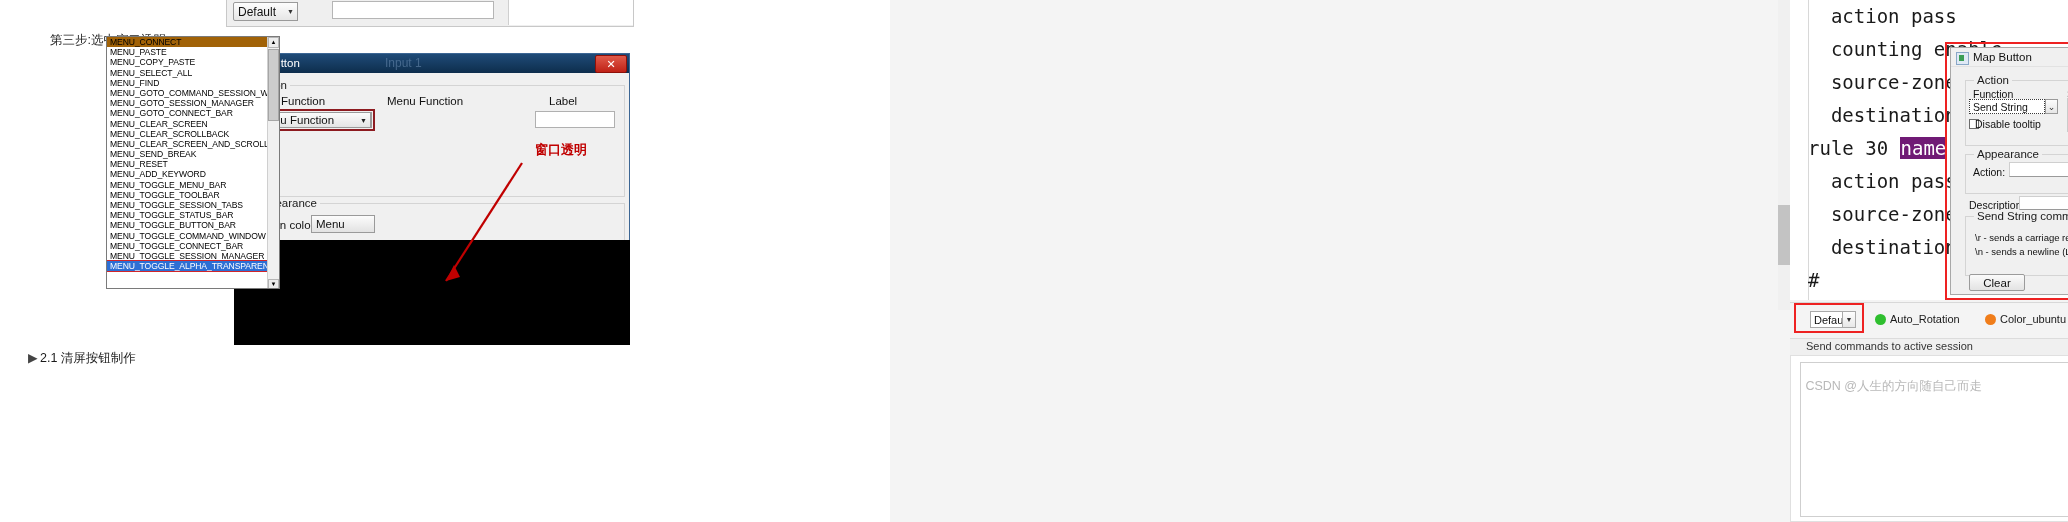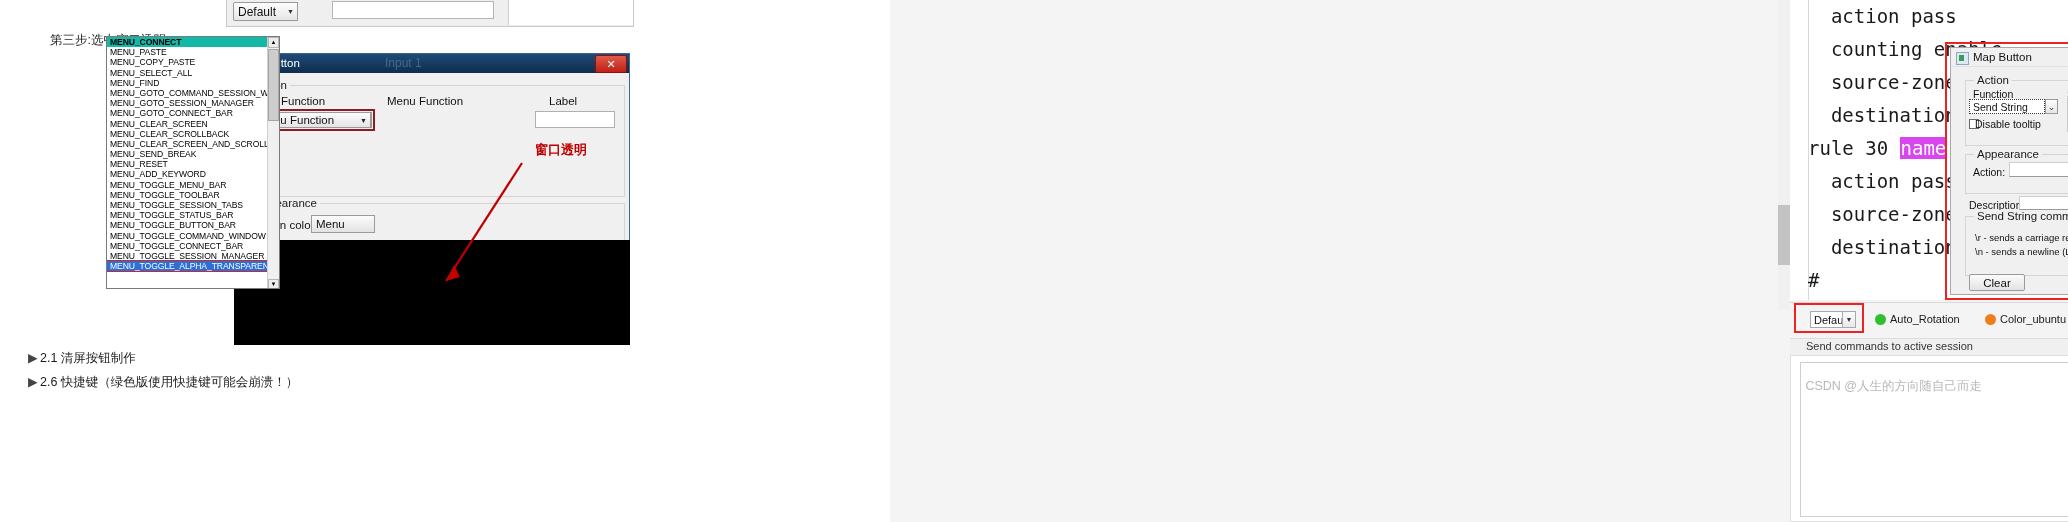--- a/index.html
+++ b/index.html
@@ -42,21 +42,21 @@
               border:1px solid #9a9a9a;box-sizing:border-box;display:flex;align-items:center;
               font-size:11.5px;color:#111;padding-left:3px;}
   #func-combo-arrow{left:122px;top:39px;width:14px;height:16px;display:flex;align-items:center;justify-content:center;
               background:linear-gradient(#fcfcfc,#e4e4e4);border:1px solid #9a9a9a;border-left:none;box-sizing:border-box;}
 
   
   #dd{left:106px;top:36px;width:174px;height:253px;background:#ffffff;border:1px solid #7a7a7a;
       box-sizing:border-box;overflow:hidden;z-index:40;}
   #dd-inner{position:relative;width:174px;}
   .dd-item{height:10.2px;line-height:10.2px;font-size:8.6px;color:#000;padding-left:3px;white-space:nowrap;letter-spacing:-.1px;}
-  .dd-item.sel-top{background:#14b8a6;color:#000;font-weight:bold;}
+  .dd-item.sel-top{background:#a16207;color:#000;}
   .dd-item.sel-bottom{background:#2d6fd4;color:#ffffff;outline:1px solid #d0252a;}
   #dd-scroll{position:absolute;right:0;top:0;width:11px;height:253px;background:#f0f0f0;border-left:1px solid #cfcfcf;}
   #dd-thumb{position:absolute;right:0;top:12px;width:11px;height:72px;background:#cdcdcd;border:1px solid #a6a6a6;box-sizing:border-box;}
   #dd-up{position:absolute;right:0;top:0;width:11px;height:11px;background:#ededed;border:1px solid #b5b5b5;box-sizing:border-box;font-size:6px;text-align:center;line-height:9px;}
   #dd-dn{position:absolute;right:0;bottom:0;width:11px;height:11px;background:#ededed;border:1px solid #b5b5b5;box-sizing:border-box;font-size:6px;text-align:center;line-height:9px;}
 
   #label-field{left:300px;top:38px;width:80px;height:17px;background:#ffffff;border:1px solid #b0b0b0;box-sizing:border-box;}
   #label-note{left:300px;top:68px;font-size:13px;color:#c00000;font-weight:bold;white-space:nowrap;}
 
   #dlg1-appear-group{left:8px;top:130px;width:380px;height:60px;}
@@ -86,21 +86,21 @@
 
   
   #right-pane{left:890px;top:0;width:1178px;height:522px;background:#f4f4f4;}
   #code-win{left:900px;top:0px;width:1168px;height:300px;background:#ffffff;}
   #code-gutter{left:900px;top:0;width:18px;height:300px;background:#fff;border-right:1px solid #d8d8d8;}
   #code-scrollbar{left:888px;top:0;width:12px;height:310px;background:#f0f0f0;}
   #code-scroll-thumb{left:888px;top:205px;width:12px;height:60px;background:#c3c3c3;}
 
   #code-text{left:918px;top:0px;width:700px;}
   .code-line{font-family:"DejaVu Sans Mono",monospace;font-size:19px;color:#1a1a1a;height:33px;line-height:33px;white-space:pre;}
-  .hl-name{background:#d946ef;color:#ffffff;padding:0 1px;}
+  .hl-name{background:#701a75;color:#ffffff;padding:0 1px;}
 
   
   #dlg2-outline{left:1055px;top:42px;width:434px;height:258px;border:2px solid #ee2222;box-sizing:border-box;z-index:30;}
   #dlg2{left:1060px;top:47px;width:394px;height:248px;background:#f0f0f0;border:1px solid #a8a8a8;box-sizing:border-box;z-index:31;}
   #dlg2-title{height:18px;background:#f0f0f0;position:relative;border-bottom:1px solid #e2e2e2;}
   #dlg2-icon{position:absolute;left:5px;top:4px;width:11px;height:11px;background:#dfe9f5;border:1px solid #8aa8c8;}
   #dlg2-icon i{position:absolute;left:2px;top:2px;width:5px;height:6px;background:#3b9e55;display:block;}
   #dlg2-title-text{position:absolute;left:22px;top:3px;font-size:11.5px;color:#111;}
 
   #dlg2-action-group{left:14px;top:32px;width:366px;height:64px;}
@@ -228,23 +228,20 @@
   </div>
 
   <svg class="abs" id="arrow-svg" viewBox="0 0 396 292">
     <path d="M288 110 L212 228" stroke="#c00000" stroke-width="2.2" fill="none"></path>
     <path d="M212 228 L220 212 L226 224 Z" fill="#c00000"></path>
   </svg>
 
   <div class="abs toc" id="toc1">
     <span class="tri">▶</span><span>2.1 清屏按钮制作</span>
   </div>
-  <div class="abs toc" id="toc2">
-    <span class="tri">▶</span><span>2.6 快捷键（绿色版使用快捷键可能会崩溃！）</span>
-  </div>
 </div>
 
 <div class="abs" id="right-pane">
   <div class="abs" id="code-win"></div>
   <div class="abs" id="code-gutter"></div>
   <div class="abs" id="code-scrollbar"></div>
   <div class="abs" id="code-scroll-thumb"></div>
   <div class="abs" id="code-text">
       <div class="code-line">  action pass</div>
       <div class="code-line">  counting enable</div>

